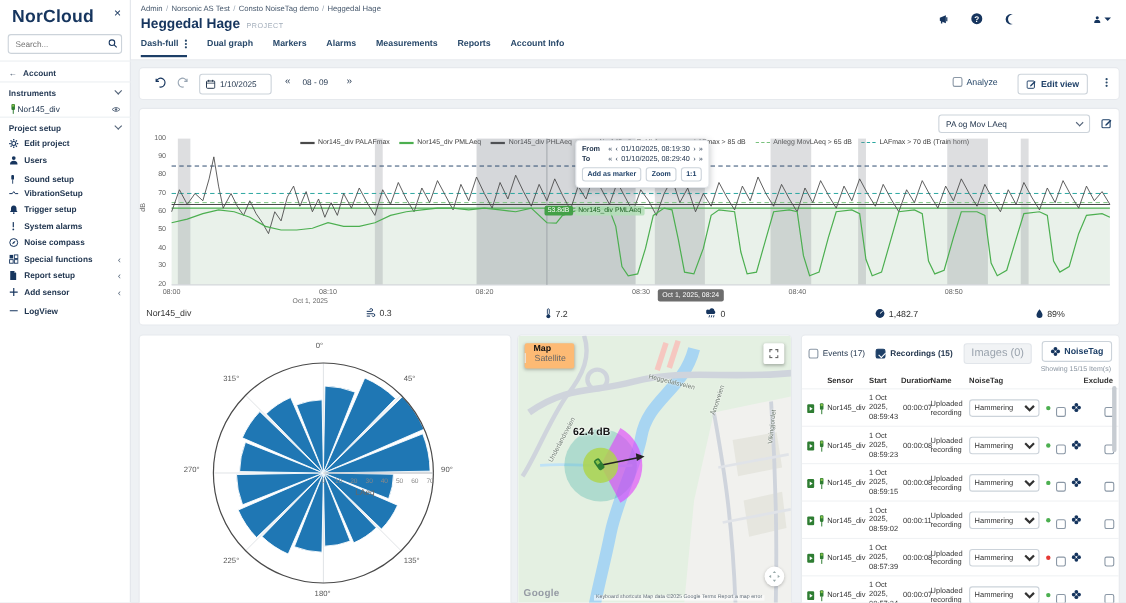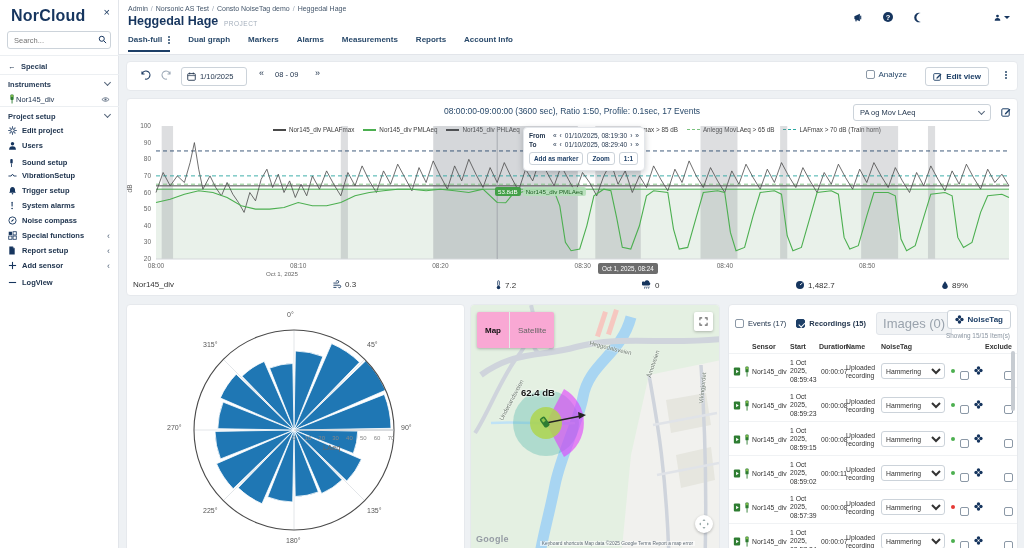--- a/index.html
+++ b/index.html
@@ -74,35 +74,35 @@
   .greentip{position:absolute;left:368px;top:88px;display:flex;align-items:center;z-index:3;}
   .gt-chip{background:#43a047;color:#fff;font-size:6.2px;padding:1px 3px;border-radius:2px;}
   .gt-lbl{background:rgba(178,223,182,.85);color:#1b5e20;font-size:6.2px;padding:1px 3px;border-radius:2px;margin-left:2px;}
   
   .card{position:absolute;top:304px;background:#fff;border:1px solid #e6e9ed;border-radius:4px;}
   .rosecard{left:126px;width:339px;height:256px;}
   .rose-anglab{position:absolute;font-size:7px;color:#555;}
   .rose-tick{position:absolute;font-size:6px;color:#888;top:130px;width:14px;text-align:center;}
   .rose-laeq{position:absolute;left:196px;top:138px;font-size:7.5px;color:#666;}
   .mapcard{left:470px;width:250px;height:256px;overflow:hidden;}
-  .mapctl{position:absolute;left:6px;top:7px;height:36px;background:#f9a8d4;border-radius:2px;box-shadow:0 1px 3px rgba(0,0,0,.25);display:flex;z-index:3;}
+  .mapctl{position:absolute;left:6px;top:7px;height:23px;background:#fdba74;border-radius:2px;box-shadow:0 1px 3px rgba(0,0,0,.25);display:flex;z-index:3;flex-direction:column;}
   .mapctl .seg{font-size:8px;padding:0 8px;display:flex;align-items:center;cursor:pointer;}
   .mapctl .seg.on{font-weight:bold;color:#111;}
   .mapctl .seg.off{color:#666;border-left:1px solid #e8e8e8;}
   .fsbtn{position:absolute;right:6px;top:7px;width:19px;height:19px;background:#fff;border-radius:2px;box-shadow:0 1px 3px rgba(0,0,0,.25);display:flex;align-items:center;justify-content:center;cursor:pointer;z-index:3;}
   .street{position:absolute;font-size:6px;color:#6d7a6f;text-shadow:0 0 2px #fff,0 0 2px #fff;white-space:nowrap;z-index:2;}
   .dblabel{position:absolute;left:50px;top:82px;font-size:9.5px;font-weight:bold;color:#111;text-shadow:0 0 2px #fff,0 0 3px #fff;z-index:3;}
   .glogo{position:absolute;left:5px;top:229px;font-size:9px;color:#959ba4;font-weight:bold;letter-spacing:.3px;z-index:3;text-align:center;}
   .attrib{position:absolute;right:24px;top:236px;font-size:4.8px;color:#5f6b76;z-index:3;background:rgba(255,255,255,.6);padding:0 2px;}
   .panctl{position:absolute;right:6px;top:210px;width:18px;height:18px;background:#fff;border-radius:50%;box-shadow:0 1px 3px rgba(0,0,0,.25);display:flex;align-items:center;justify-content:center;cursor:pointer;z-index:3;}
   
   .reccard{left:728px;width:290px;height:256px;}
   .filters{position:absolute;left:6px;top:7px;display:flex;gap:10px;}
   .filter{display:flex;align-items:center;gap:4px;font-size:7.5px;color:#23364e;}
-  .imgchip{border:1px solid #e1e5ea;background:#f1f3f5;color:#9aa3ad;font-size:13px;border-radius:3px;padding:3px 6px;}
+  .imgchip{border:1px solid #e1e5ea;background:#f1f3f5;color:#9aa3ad;font-size:10px;border-radius:3px;padding:3px 6px;}
   .ntbtn{position:absolute;right:6px;top:5px;height:19px;padding:0 7px;}
   .showing{position:absolute;right:7px;top:27px;font-size:6.4px;color:#8a95a1;}
   .colhead{position:absolute;top:38px;font-size:7px;font-weight:bold;color:#333;}
   .rows{position:absolute;left:0;top:48px;width:100%;}
   .rrow{position:relative;width:100%;height:34px;border-top:1px solid #f0f2f4;}
   .rrow .ic-file{position:absolute;left:4px;top:13px;}
   .rrow .ic-sensor{position:absolute;left:14px;top:12px;}
   .cell{position:absolute;font-size:6.8px;color:#333;line-height:1.25;}
   .cell.sensor{left:23px;top:14px;width:38px;}
   .cell.start{left:61px;top:5px;width:30px;}
@@ -130,21 +130,21 @@
       <span class="mag">
         <svg width="9" height="9" viewBox="0 0 10 10">
             <circle cx="4.2" cy="4.2" r="2.8" fill="none" stroke="#16355e" stroke-width="1.1"></circle>
             <line x1="6.4" y1="6.4" x2="9" y2="9" stroke="#16355e" stroke-width="1.1"></line>
           </svg>
       </span>
     </div>
     <div class="sb-div" style="top:55px"></div>
     <div class="sb-row sb-sec" style="top:58px">
       <span class="ic" style="width:13px">←</span>
-      <span class="lbl">Special</span>
+      <span class="lbl">Account</span>
     </div>
     <div class="sb-div" style="top:74px"></div>
     <div class="sb-row sb-sec" style="top:76px">
       <span class="lbl">Instruments</span>
       <span class="chev-d"></span>
     </div>
     <div class="sb-row" style="top:91px">
       <span class="ic">
         <svg width="8" height="10" viewBox="0 0 8 10">
             <rect x="2.4" y="0.5" width="3.2" height="5.5" rx="1" fill="#2e7d32"></rect>
@@ -372,21 +372,20 @@
       <svg width="9" height="9" viewBox="0 0 10 10">
           <rect x="0.8" y="1.8" width="7.4" height="7.4" rx="1" fill="none" stroke="#1d3f67" stroke-width="1"></rect>
           <path d="M4 6.2 L8.4 1.8 L9.4 2.8 L5 7.2 L3.8 7.4 Z" fill="#1d3f67"></path>
         </svg>
       <span>Edit view</span>
     </div>
     <span class="dots3 tb-dots"></span>
   </div>
 
   <div class="chartcard">
-    <div class="ch-title">08:00:00-09:00:00 (3600 sec), Ratio 1:50, Profile: 0.1sec, 17 Events</div>
     <div class="preset">
       <span>PA og Mov LAeq</span>
       <span class="caret"></span>
     </div>
     <span class="preset-edit">
       <svg width="10" height="10" viewBox="0 0 10 10">
           <rect x="0.8" y="1.8" width="7.4" height="7.4" rx="1" fill="none" stroke="#1d3f67" stroke-width="1"></rect>
           <path d="M4 6.2 L8.4 1.8 L9.4 2.8 L5 7.2 L3.8 7.4 Z" fill="#1d3f67"></path>
         </svg>
     </span>

